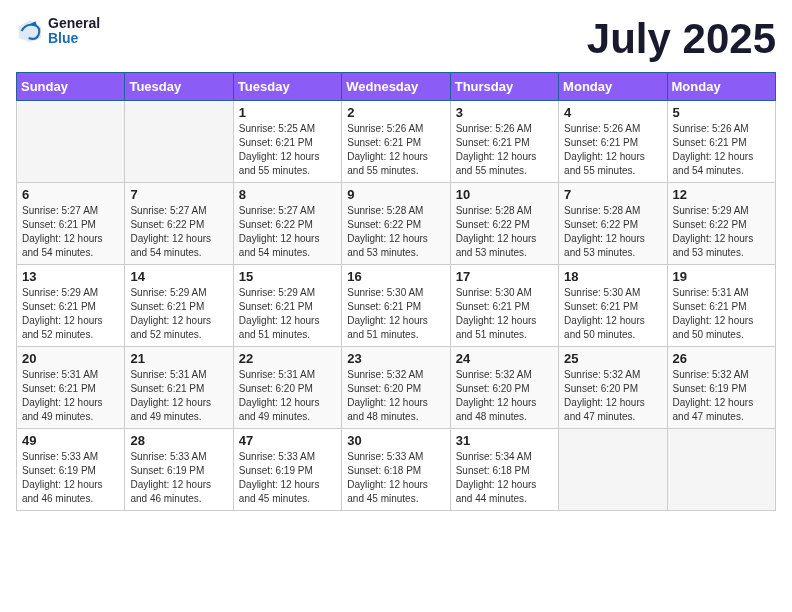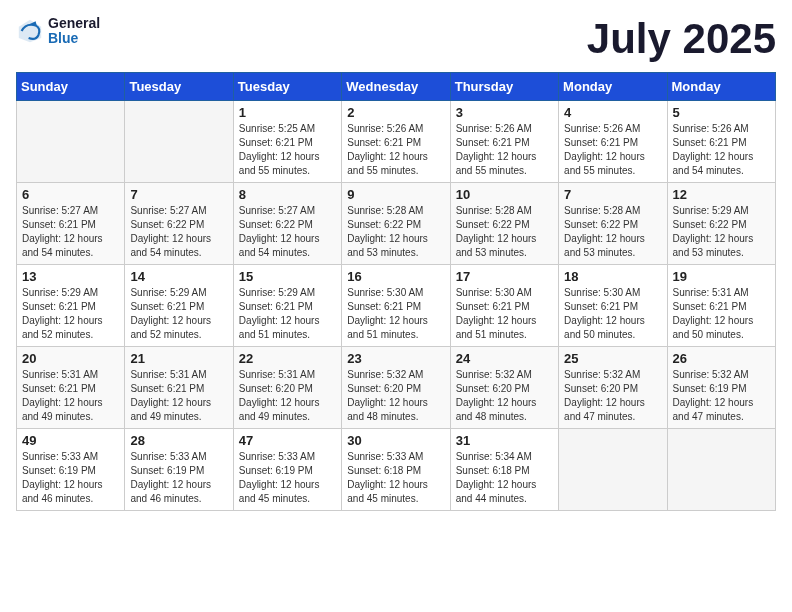--- a/index.html
+++ b/index.html
@@ -52,21 +52,21 @@
     .location {
       font-size: 16px;
       color: #333;
     }
     .calendar {
       width: 100%;
       border-collapse: collapse;
       border: 1px solid #ccc;
     }
     .calendar th {
-      background-color: #1d4ed8;
+      background-color: #8b5cf6;
       color: #fff;
       font-size: 13px;
       font-weight: bold;
       padding: 6px 4px;
       text-align: left;
       border: 1px solid #2060a0;
     }
     .calendar td {
       border: 1px solid #ccc;
       vertical-align: top;

